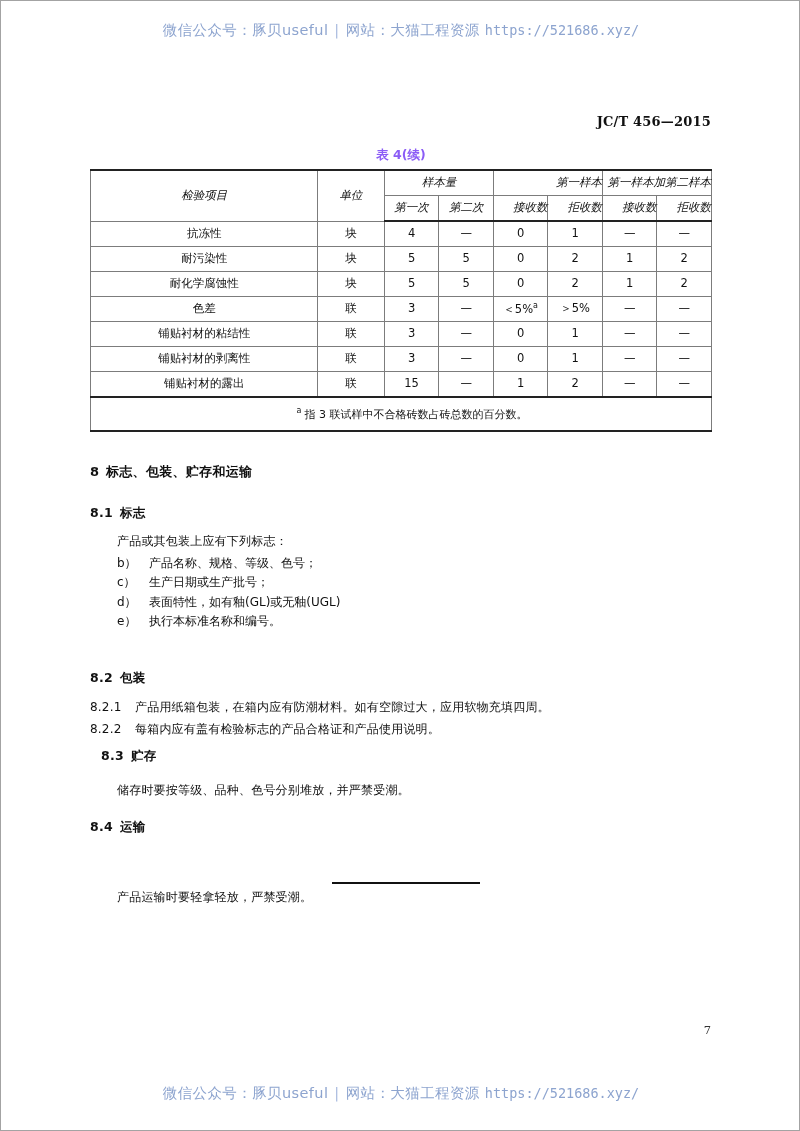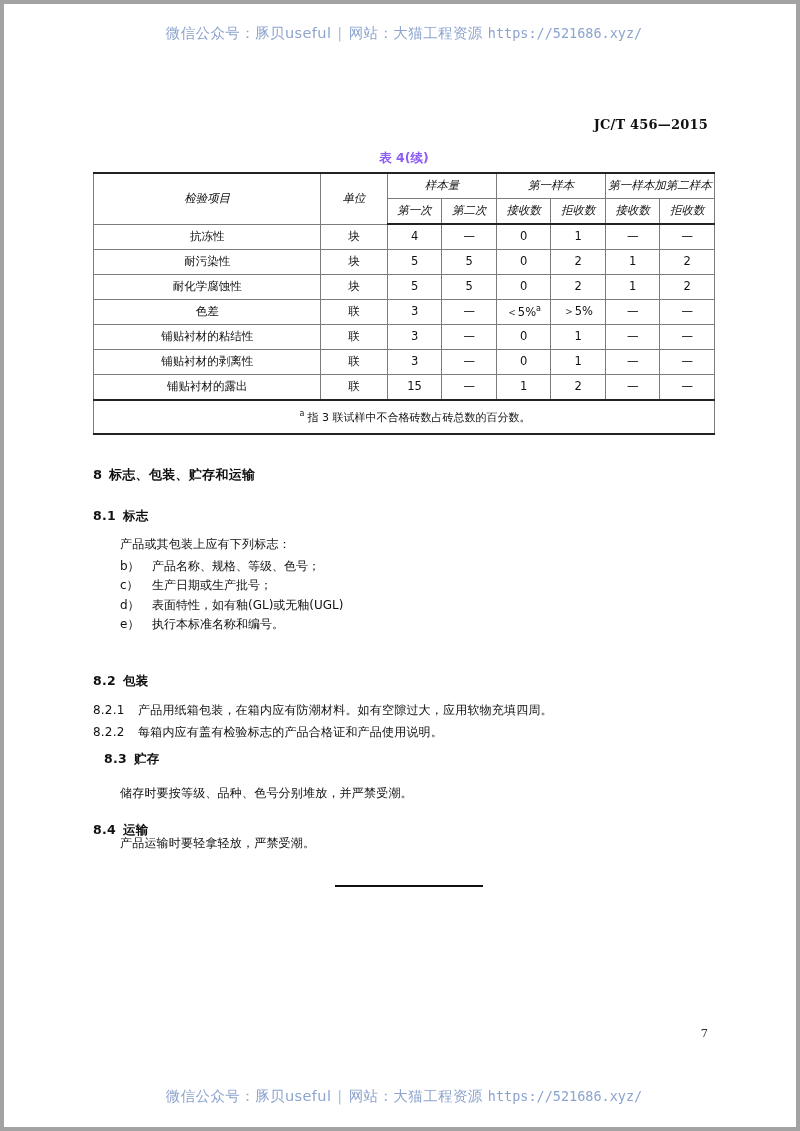--- a/index.html
+++ b/index.html
@@ -10,21 +10,21 @@
   body {
     font-family: "DejaVu Sans", "Liberation Sans", sans-serif;
     color: #1a1a1a;
   }
   .page {
     position: relative;
     width: 800px;
     height: 1131px;
     background: #ffffff;
     box-sizing: border-box;
-    border: 4px solid #a3a3a3;
+    border: 1px solid #a3a3a3;
     overflow: hidden;
   }
 
   
   .watermark {
     position: absolute;
     left: 0;
     width: 800px;
     text-align: center;
     color: #8da4cf;
@@ -98,21 +98,21 @@
   table.sampling .outer-top th {
     border-top: 2px solid #222;
   }
   table.sampling thead tr:last-child td,
   table.sampling thead tr:last-child th {
     border-bottom: 2px solid #222;
   }
   table.sampling .col-item  { width: 170px; }
   table.sampling .col-unit  { width: 49px; }
   table.sampling .col-n     { width: 81px; }
-  table.sampling .col-a     { width: 81px; }
+  table.sampling .col-a     { width: 81px; text-align: right; }
   .footnote-row td {
     text-align: left;
     padding: 4px 0 4px 22px !important;
     height: 22px;
     border-top: 2px solid #222 !important;
     border-bottom: 2px solid #222 !important;
     font-size: 11px;
   }
   .sup {
     font-size: 8px;
@@ -324,21 +324,21 @@
   <div class="body-block h3" style="top:747px;margin-left:11px;">
     <span class="num">8.3</span><span>贮存</span>
   </div>
 
   <div class="body-block para indent" style="top:780px;">储存时要按等级、品种、色号分别堆放，并严禁受潮。</div>
 
   <div class="body-block h3" style="top:818px;">
     <span class="num">8.4</span><span>运输</span>
   </div>
 
-  <div class="body-block para indent" style="top:830px;">产品运输时要轻拿轻放，严禁受潮。</div>
+  <div class="body-block para indent" style="top:887px;">产品运输时要轻拿轻放，严禁受潮。</div>
 
   <div class="end-rule"></div>
 
   <div class="page-number">7</div>
 
   <div class="watermark wm-bottom">
     <span>微信公众号：豚贝useful</span><span class="wm-sep">|</span><span>网站：大猫工程资源</span> <span class="wm-mono">https://521686.xyz/</span>
   </div>
 
 </div>

